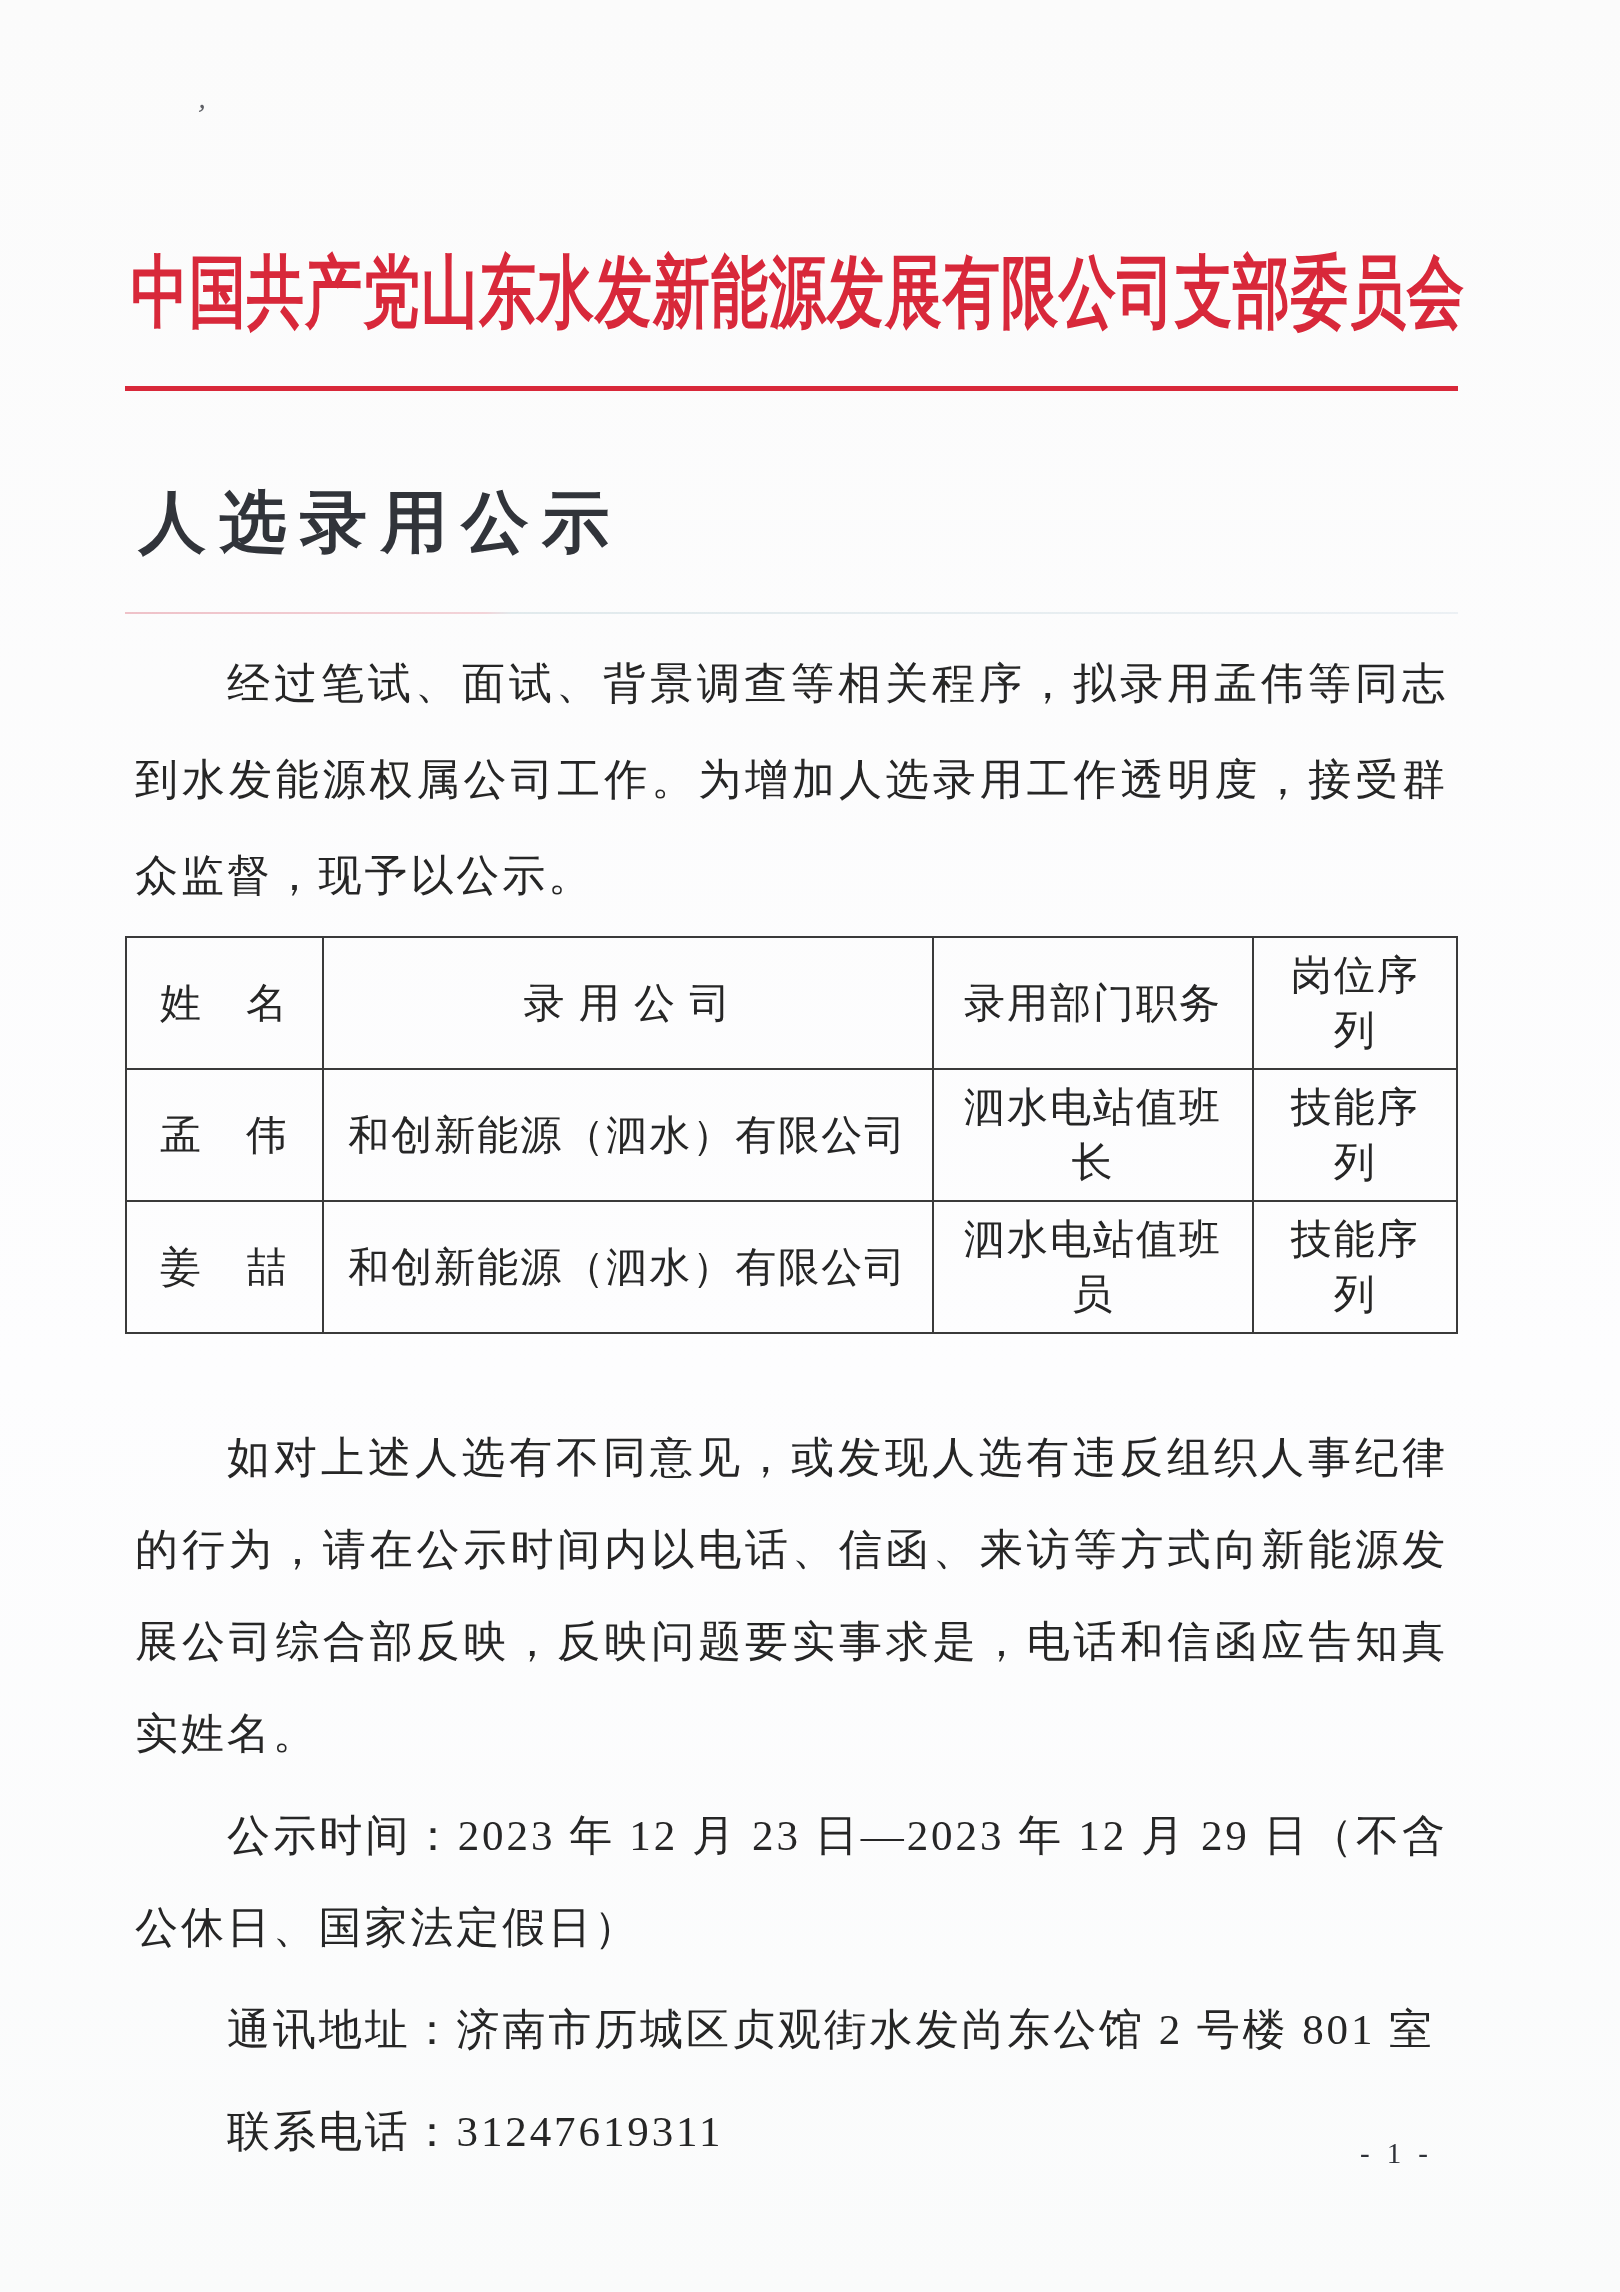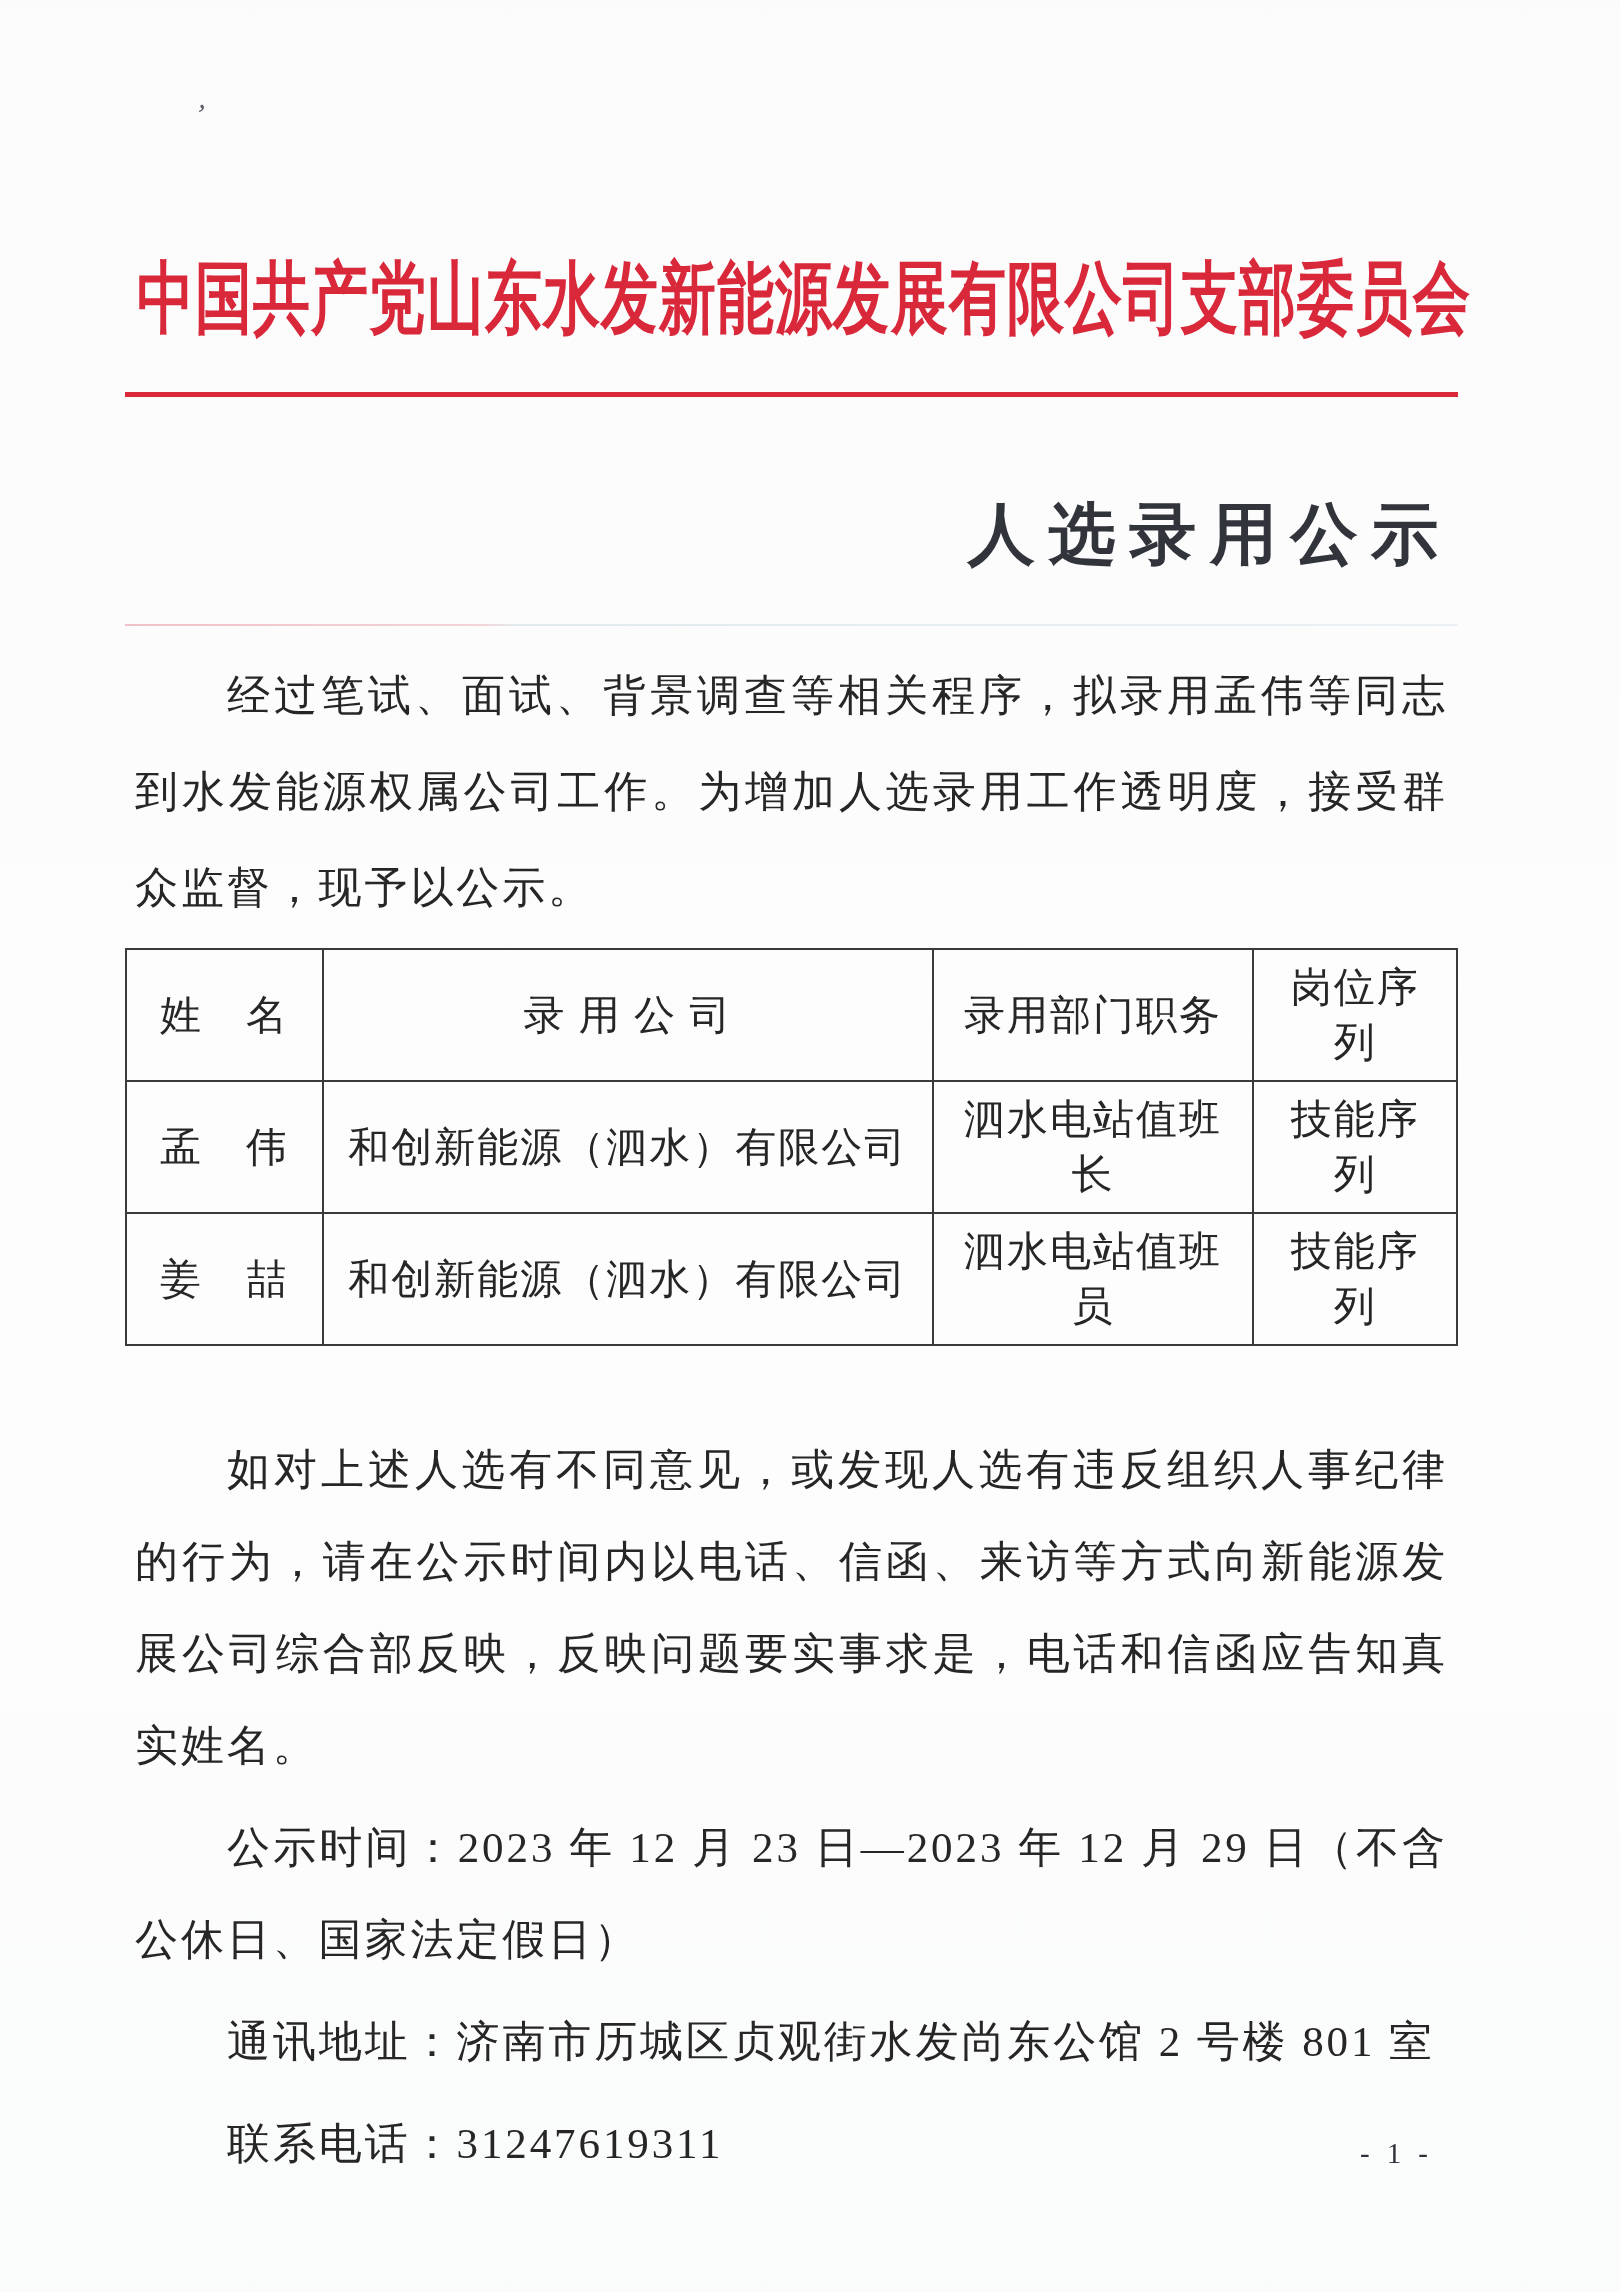--- a/index.html
+++ b/index.html
@@ -7,37 +7,37 @@
     position:relative;
     width:1620px; height:2293px;
     background:linear-gradient(180deg,#fbfbfb 0%, #fdfdfe 60%, #fafbfb 100%);
     font-family:"Liberation Serif","DejaVu Serif",serif;
     color:#262626;
     overflow:hidden;
   }
   .content { padding:0 162px 0 125px; }
 
   .org-title {
-    margin:12px; padding-top:253px;
+    margin:6px; padding-top:253px;
     text-align:center;
     color:#d8283a;
     font-size:57px; font-weight:700;
     line-height:1.2; letter-spacing:1px;
     white-space:nowrap;
   }
   .org-title .tall {
     display:inline-block;
     transform:scaleY(1.38);
     transform-origin:center;
   }
   .red-rule { height:4.9px; background:#d8283a; margin-top:59px; }
 
   .doc-title {
-    margin:6px; padding-top:90px;
-    text-align:right;
+    margin:0; padding-top:90px;
+    text-align:left;
     font-size:67px; font-weight:700;
     line-height:1.25;
     letter-spacing:13.7px; text-indent:13.7px;
     color:#31343a;
   }
 
   .scan-line {
     margin-top:47px; height:2px;
     background:linear-gradient(90deg,
       rgba(228,146,158,.55) 0%, rgba(228,146,158,.38) 27%,

